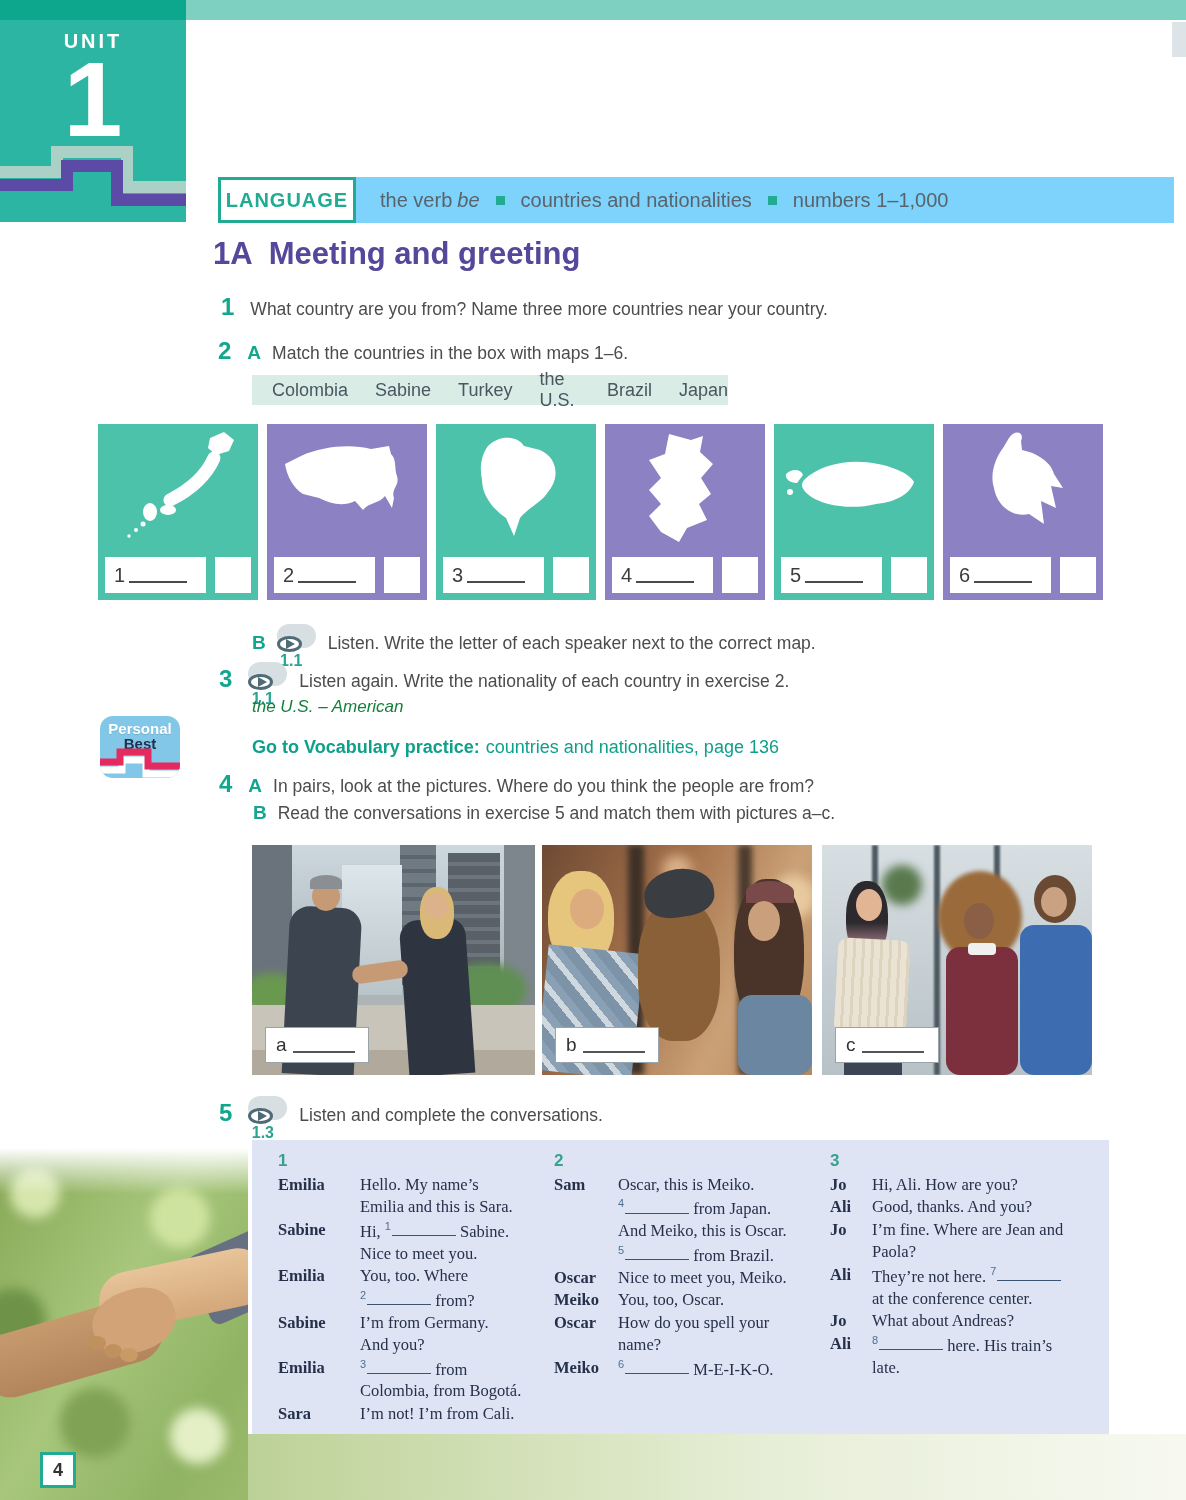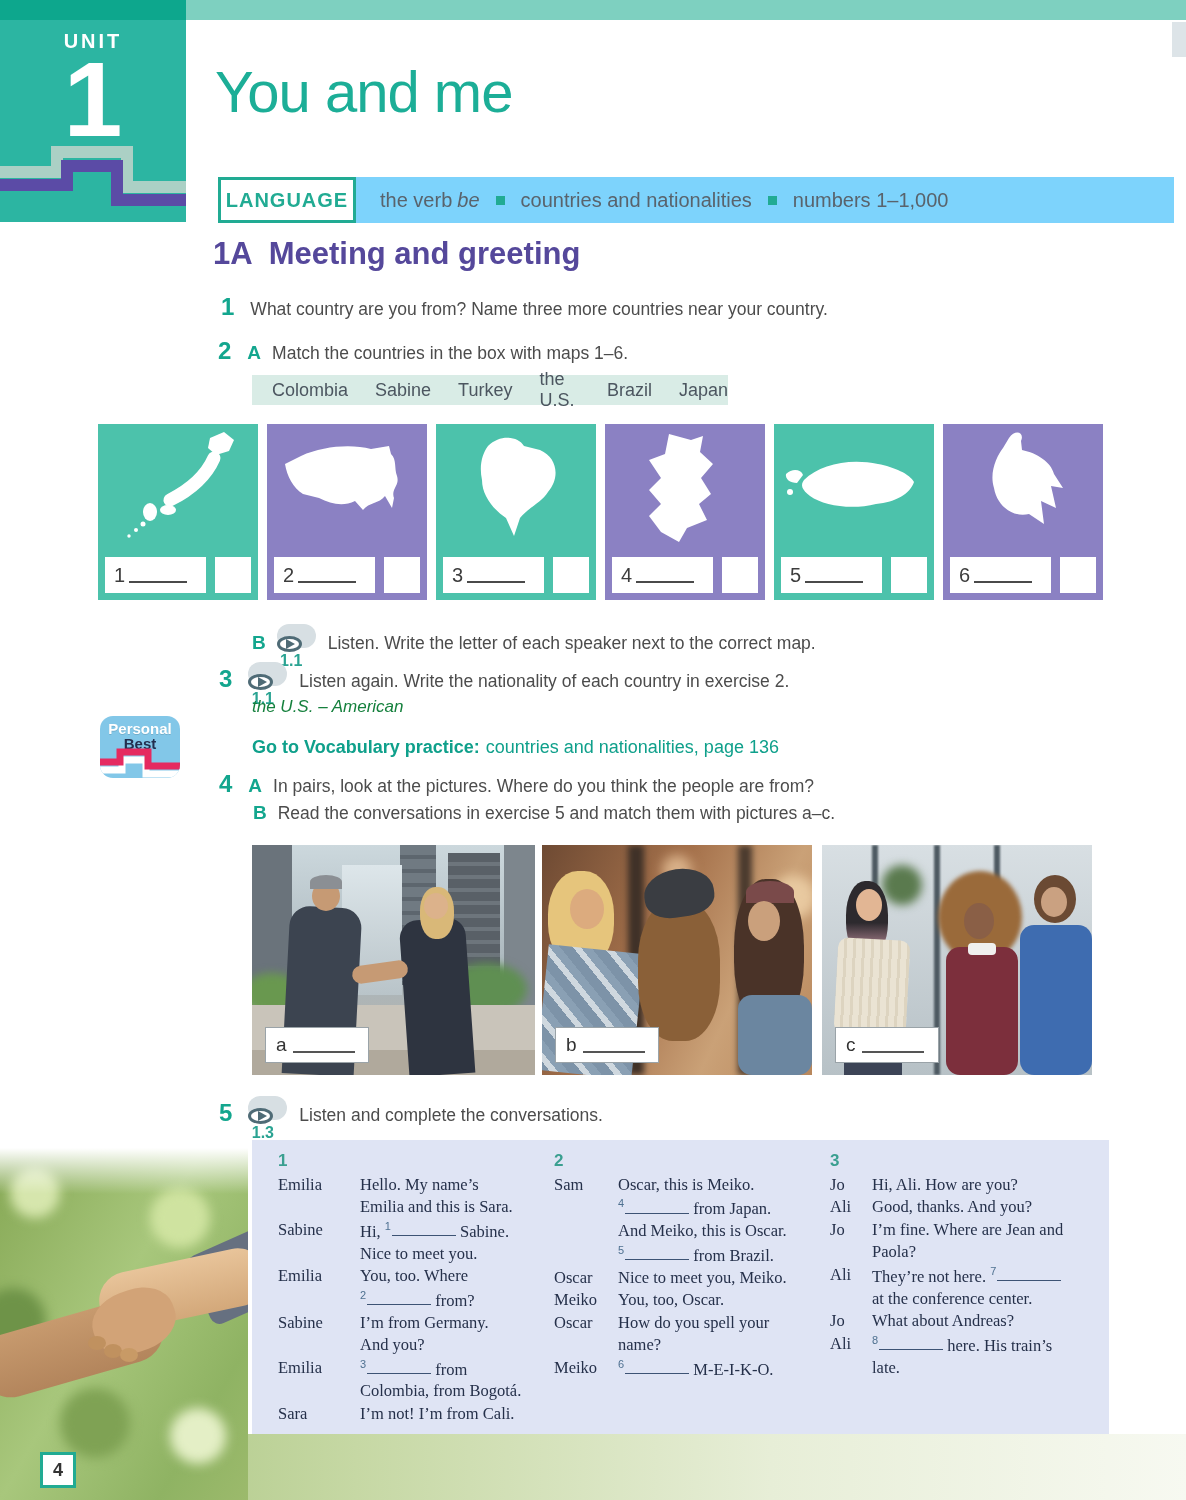--- a/index.html
+++ b/index.html
@@ -74,21 +74,21 @@
 
   
   .conv-box { position:absolute; left:252px; top:1140px; width:857px; height:294px; background:#dfe4f4; }
   .conv-col { position:absolute; top:11px; }
   .conv-col.c1 { left:26px; width:252px; }
   .conv-col.c2 { left:302px; width:258px; }
   .conv-col.c3 { left:578px; width:268px; }
   .conv-num { color:#3a9f90; font-size:17px; font-weight:bold; font-family:"Liberation Sans",sans-serif; margin-bottom:3px; }
   .dlg-line { display:flex; font-family:"Liberation Serif",serif; font-size:16.5px; line-height:1.36; color:#25304a; }
   .c1 .spk { flex:0 0 82px; } .c2 .spk { flex:0 0 64px; } .c3 .spk { flex:0 0 42px; }
-  .spk { font-weight:normal; }
+  .spk { font-weight:bold; }
   .txt { flex:1; }
   .txt sup { font-family:"Liberation Sans",sans-serif; font-size:11px; color:#4e7090; vertical-align:super; margin-right:1px; }
   .blank { display:inline-block; width:64px; height:12px; border-bottom:1.5px solid #3d5374; }
 
   
   .green-band { position:absolute; left:0; top:1434px; width:1186px; height:66px;
     background:linear-gradient(90deg,#a3c178 0%,#c6d8a4 30%,#e7eed7 65%,#f7f9f1 100%); }
   .handshake { position:absolute; left:0; top:1148px; width:248px; height:352px; overflow:hidden;
     background:linear-gradient(120deg,#86a855 0%,#a8c77c 45%,#8fb363 80%,#9cba6c 100%); }
   .bokeh { position:absolute; border-radius:50%; filter:blur(6px); }
@@ -105,21 +105,20 @@
   <div class="unit-banner">
     <div class="dark-cap"></div>
     <div class="unit-label">UNIT</div>
     <div class="unit-number">1</div>
     <svg class="stairs" width="186" height="82" viewBox="0 0 186 82">
       <polyline points="0,32 57,32 57,12 127,12 127,47 186,47" fill="none" stroke="#abd0c5" stroke-width="12"></polyline>
       <polyline points="0,45 67,45 67,26 117,26 117,60 186,60" fill="none" stroke="#5b4ba6" stroke-width="12"></polyline>
     </svg>
   </div>
 
-  <div class="page-title">You and me</div>
 
   <div class="lang-bar">
     <span>the verb</span>
     <span class="lang-it">be</span>
     <span class="lang-bullet"></span>
     <span>countries and nationalities</span>
     <span class="lang-bullet"></span>
     <span>numbers 1–1,000</span>
   </div>
   <div class="lang-box">LANGUAGE</div>

